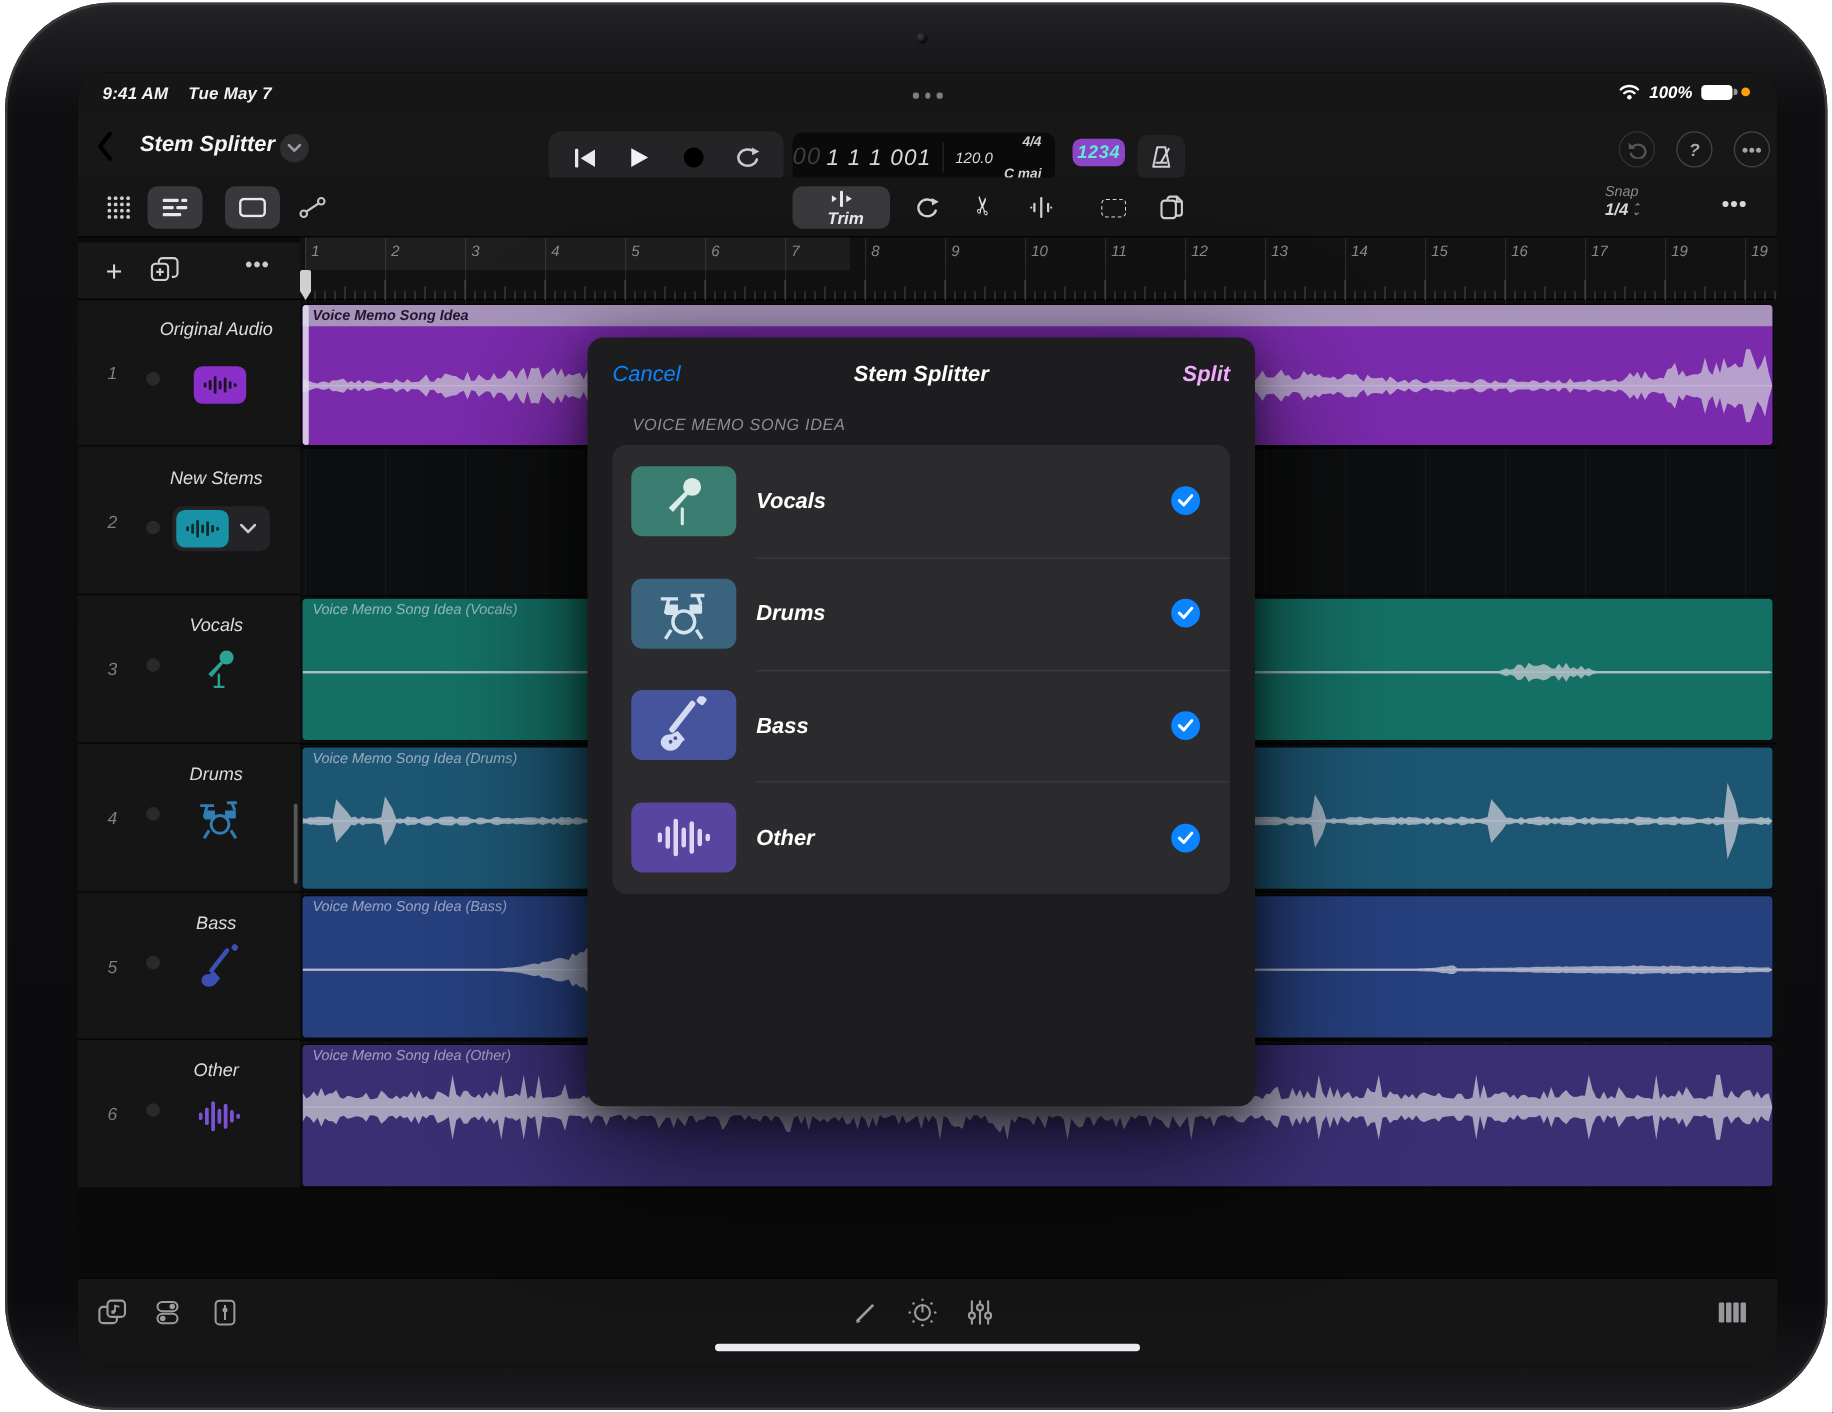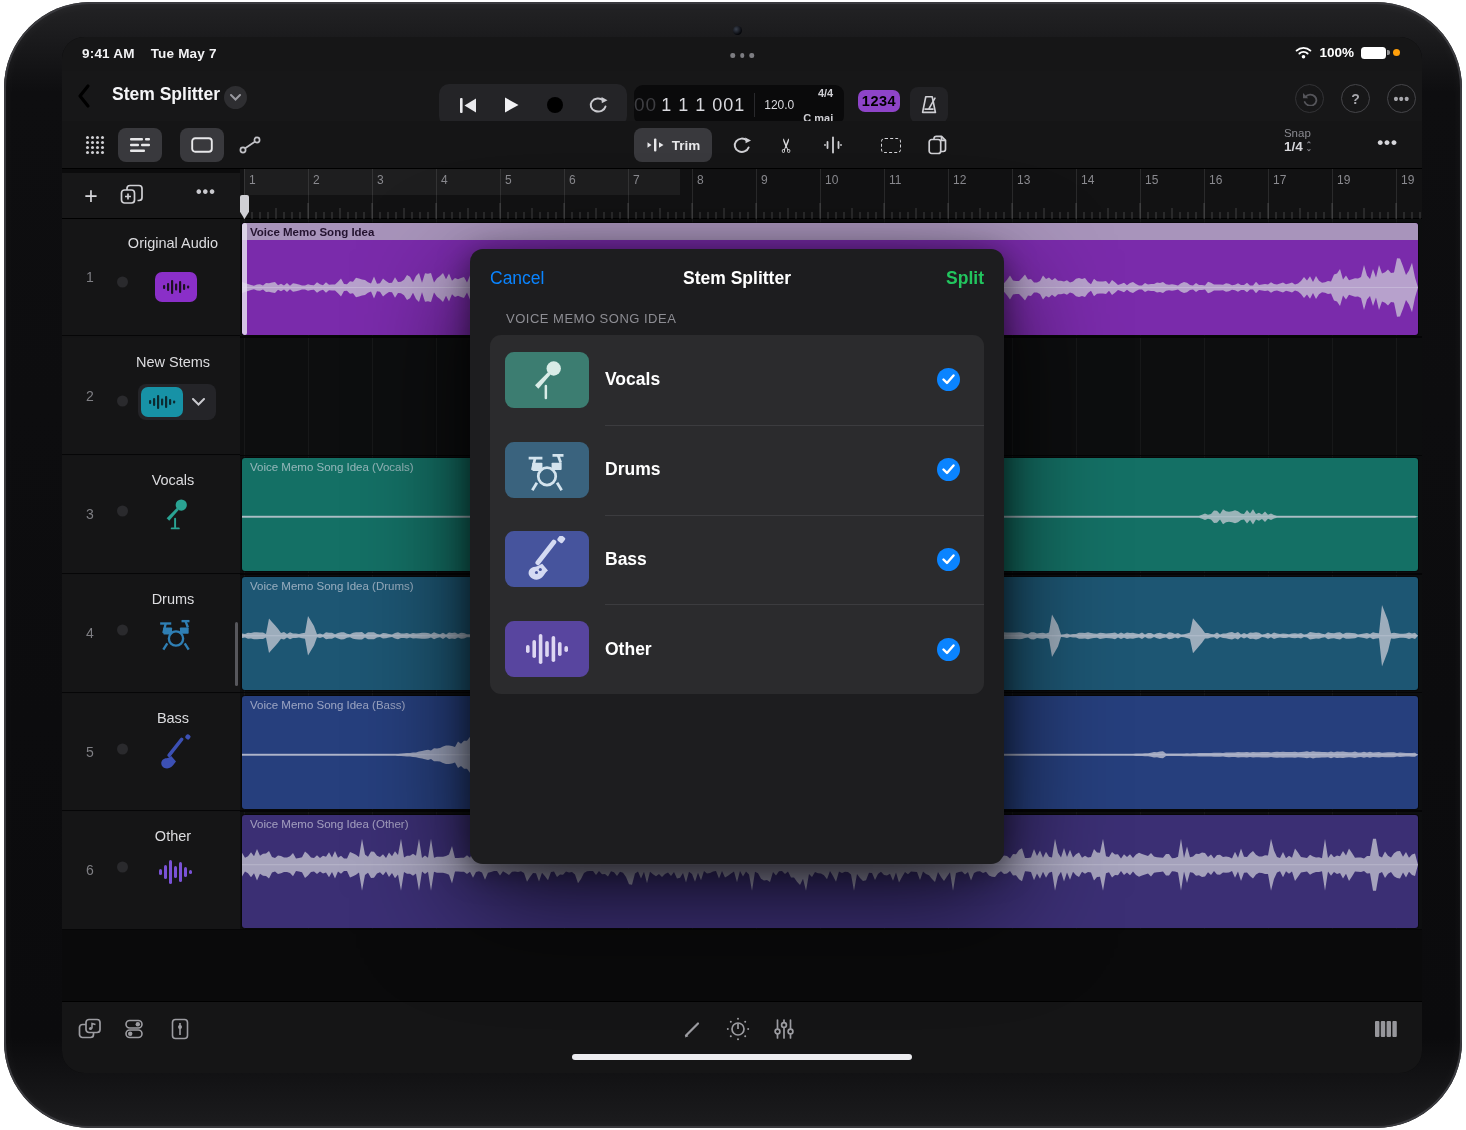--- a/index.html
+++ b/index.html
@@ -6,22 +6,22 @@
   *{box-sizing:border-box;}
   body{font-family:"Liberation Sans",sans-serif;-webkit-font-smoothing:antialiased;}
   .stage{position:relative;width:1466px;height:1130px;background:#fff;overflow:hidden;}
   .abs{position:absolute;}
   
   .device{position:absolute;left:4px;top:2px;width:1458px;height:1126px;border-radius:86px;
     background:linear-gradient(180deg,#232325,#0e0e10 8%,#0b0b0d 92%,#1c1c1e);
     box-shadow:inset 0 0 0 2px #3a3a3e, inset 0 0 14px rgba(255,255,255,.06);}
   .camera{position:absolute;left:729px;top:24px;width:9px;height:9px;border-radius:50%;
     background:radial-gradient(circle at 35% 35%,#39404d,#05060a 70%);}
-  .screen{position:absolute;left:58px;top:35px;width:1360px;height:1036px;border-radius:22px;
-    background:#0b0b0c;overflow:hidden;}
+  .screen{position:absolute;left:58px;top:56px;width:1360px;height:1036px;border-radius:22px;
+    background:#0b0b0c;overflow:hidden;font-style:italic;}
   
   .statusbar{position:absolute;left:0;top:0;width:100%;height:34px;background:#161617;}
   .status-left{position:absolute;left:20px;top:9px;color:#f2f2f4;font-size:13.5px;font-weight:700;letter-spacing:.2px;}
   .status-left .date{margin-left:12px;font-weight:700;}
   .mt-dots{position:absolute;left:50%;top:16px;transform:translateX(-50%);display:flex;gap:5px;}
   .mt-dots i{width:4.5px;height:4.5px;border-radius:50%;background:#7d7d82;display:block;}
   .status-right{position:absolute;right:22px;top:8px;display:flex;align-items:center;gap:7px;color:#fff;font-size:13.5px;font-weight:700;}
   .batt{position:relative;width:25px;height:12px;border-radius:3.5px;background:#fff;}
   .batt:after{content:"";position:absolute;right:-3.5px;top:3.5px;width:2.5px;height:5px;border-radius:0 2px 2px 0;background:rgba(255,255,255,.55);}
   .privacy-dot{width:7px;height:7px;border-radius:50%;background:#ff9f0a;}
@@ -35,28 +35,28 @@
     display:flex;align-items:center;justify-content:space-around;padding:0 8px;}
   .tbtn{width:34px;height:30px;display:flex;align-items:center;justify-content:center;}
   .lcd{position:absolute;left:572px;top:14px;width:210px;height:40px;border-radius:9px;background:#0a0a0b;
     display:flex;align-items:center;color:#d9d9de;}
   .lcd .dim{color:#3e3e42;font-size:19px;font-weight:500;margin-left:0;letter-spacing:1px;}
   .lcd .pos{font-size:18px;font-weight:500;margin-left:4px;letter-spacing:1px;white-space:nowrap;}
   .lcd .sep{width:1px;height:24px;background:#29292c;margin:0 9px;}
   .lcd .tempo{font-size:12px;font-weight:500;}
   .lcd .sig{font-size:11px;line-height:12px;text-align:right;font-weight:600;color:#cfcfd4;margin-left:9px;padding-right:9px;}
   .count-in{position:absolute;left:796px;top:19px;width:42px;height:22px;border-radius:7px;
-    display:flex;align-items:center;justify-content:center;color:#000000;font-size:14.5px;font-weight:700;letter-spacing:.5px;}
+    display:flex;align-items:center;justify-content:center;color:#5eead4;font-size:14.5px;font-weight:700;letter-spacing:.5px;}
   .metro{position:absolute;left:848px;top:16px;width:38px;height:36px;border-radius:8px;background:#222225;
     display:flex;align-items:center;justify-content:center;}
   .circ-btn{position:absolute;top:13px;width:29px;height:29px;border-radius:50%;border:1.5px solid #454549;
     display:flex;align-items:center;justify-content:center;color:#a6a6ab;font-size:14px;font-weight:700;}
   
   .toolbar2{position:absolute;left:0;top:84px;width:100%;height:48px;background:#151516;border-bottom:1px solid #000;}
-  .pill{position:absolute;top:7px;height:34px;border-radius:8px;display:flex;align-items:center;justify-content:center;}
+  .pill{position:absolute;top:7px;height:34px;border-radius:8px;display:flex;align-items:center;justify-content:center;flex-direction:column;}
   .pill.on{background:#39393d;}
   .trim-label{color:#e8e8ea;font-size:13.5px;font-weight:600;margin-left:7px;}
   .snap-block{position:absolute;right:110px;top:6px;text-align:left;line-height:1.1;}
   .snap-lab{color:#8a8a90;font-size:11.5px;}
   .snap-val{color:#d6d6da;font-size:13.5px;font-weight:600;display:flex;align-items:center;gap:3px;justify-content:center;}
   .stepper{display:flex;flex-direction:column;line-height:4px;font-size:7.5px;color:#8a8a90;}
   .more2{position:absolute;right:24px;top:12px;color:#d6d6da;font-size:17px;font-weight:700;letter-spacing:1px;}
   
   .ruler{position:absolute;left:178px;top:132px;width:1182px;height:50px;background:#121213;border-bottom:1px solid #000;}
   .ruler .cycle-band{position:absolute;left:4px;top:0;width:436px;height:26px;background:rgba(255,255,255,.05);}
@@ -610,21 +610,21 @@
               <rect x="13.6" y="2" width="4.4" height="16" rx="1"></rect>
               <rect x="19.4" y="2" width="4.4" height="16" rx="1"></rect>
         </svg>
       </div>
       <div class="home-indicator"></div>
     </div>
 
     <div class="modal">
       <div class="modal-cancel" style="color: rgb(10, 132, 255);">Cancel</div>
       <div class="modal-title">Stem Splitter</div>
-      <div class="modal-split" style="color: #22c55e;">Split</div>
+      <div class="modal-split" style="color: #f0abfc;">Split</div>
       <div class="modal-section">VOICE MEMO SONG IDEA</div>
 
       <div class="stem-list">
 
         <div class="stem-row">
           <div class="stem-tile" style="background: rgb(60, 125, 113); color: rgb(217, 236, 231);">
             <svg width="46" height="46" viewBox="0 0 48 48" fill="currentColor">
               <circle cx="31" cy="12" r="7.5"></circle>
               <path d="M27.5 18.5 L15 33 L11.5 29.5 L25 16 Z"></path>
               <rect x="21.5" y="29" width="2.6" height="15" rx="1.3"></rect>

